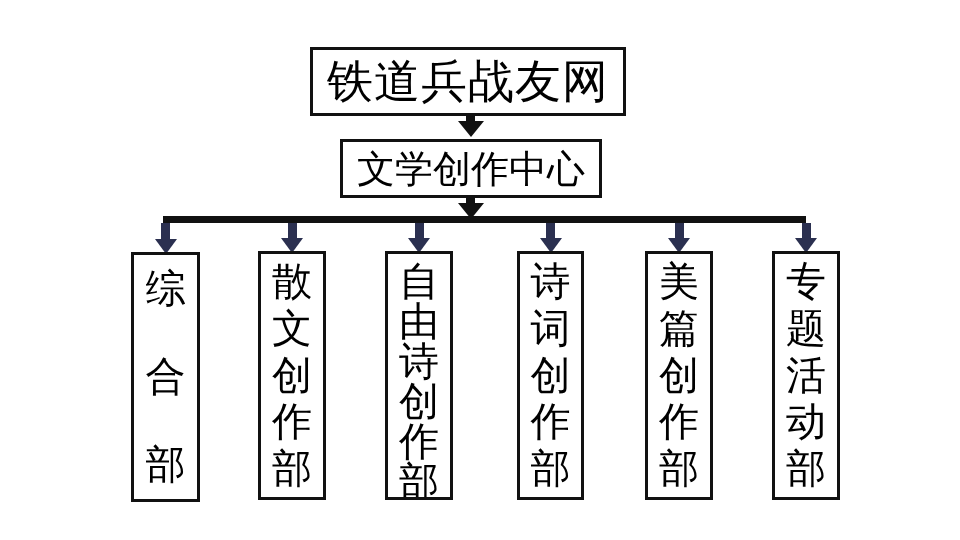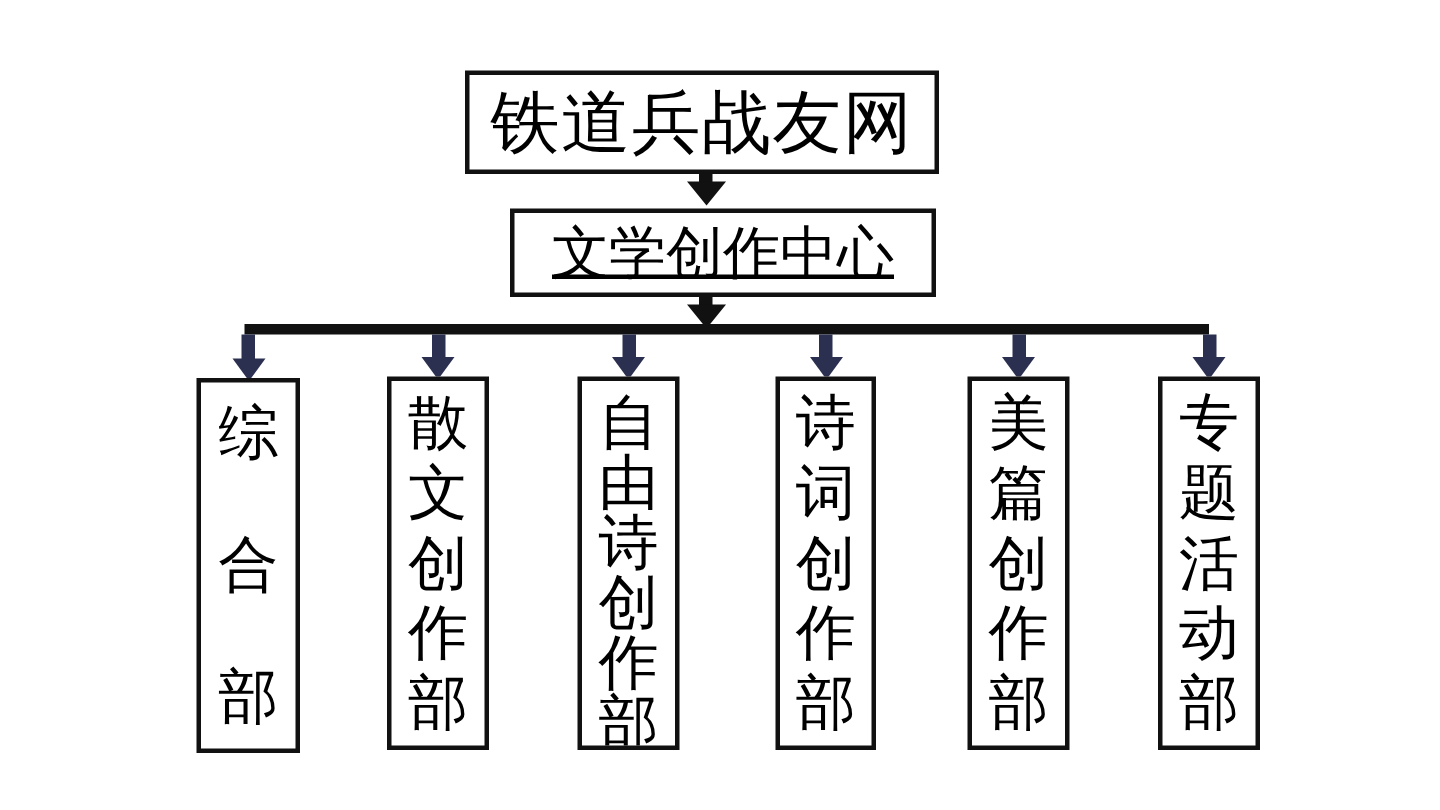--- a/index.html
+++ b/index.html
@@ -41,24 +41,23 @@
     border-width: 3px;
   }
   #node-root .label {
     font-size: 46px;
     letter-spacing: 1px;
   }
 
   #node-center {
     left: 340px;
     top: 139px;
-    width: 284px;
+    width: 262px;
     height: 59px;
     border-width: 3px;
-    text-decoration: underline;
   }
   #node-center .label {
     font-size: 38px;
     letter-spacing: 0px;
   }
 
   
   .trunk {
     position: absolute;
     background: #111111;

